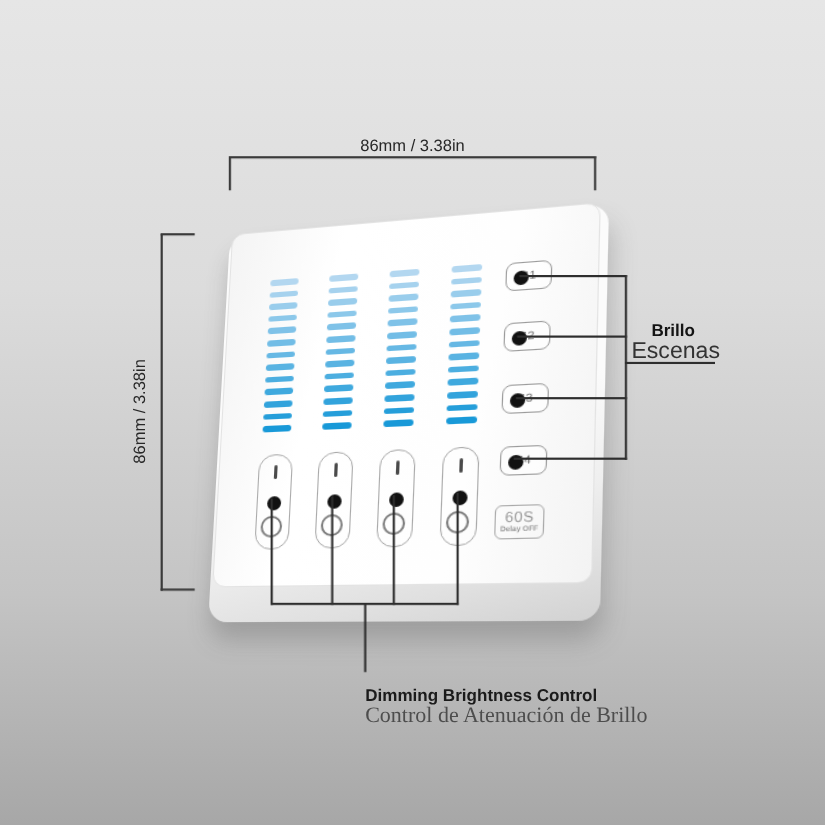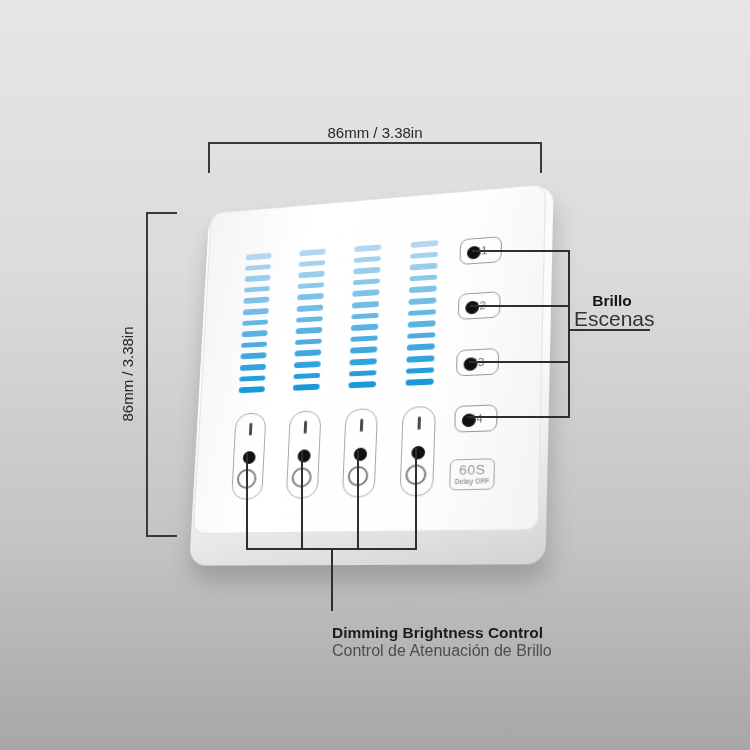--- a/index.html
+++ b/index.html
@@ -64,21 +64,21 @@
   .dim-label.top{left:275px;top:124px;width:200px;text-align:center;}
   .dim-label.left{left:29px;top:364px;width:200px;height:20px;text-align:center;
     transform:rotate(-90deg);transform-origin:center center;}
 
   
   .scenes-text{position:absolute;left:574px;top:292px;width:76px;text-align:center;z-index:6;}
   .scenes-text .t1{font-size:15.5px;font-weight:bold;color:#141414;line-height:18px;}
   .scenes-text .t2{font-size:21px;color:#333;line-height:18px;}
   .dimming-text{position:absolute;left:332px;top:584px;z-index:6;margin-top:40px;}
   .dimming-text .t1{font-size:15.5px;font-weight:bold;color:#1b1b1b;line-height:18px;}
-  .dimming-text .t2{font-size:16px;color:#4d4d4d;line-height:17px;}
+  .dimming-text .t2{font-size:20px;color:#4d4d4d;line-height:17px;font-family:Liberation Serif, serif;}
 </style>
 </head>
 <body>
 
 <div class="stage">
 
   <div class="dim-label top">86mm / 3.38in</div>
   <div class="dim dim-top-line"></div>
   <div class="dim dim-top-tl"></div>
   <div class="dim dim-top-tr"></div>

